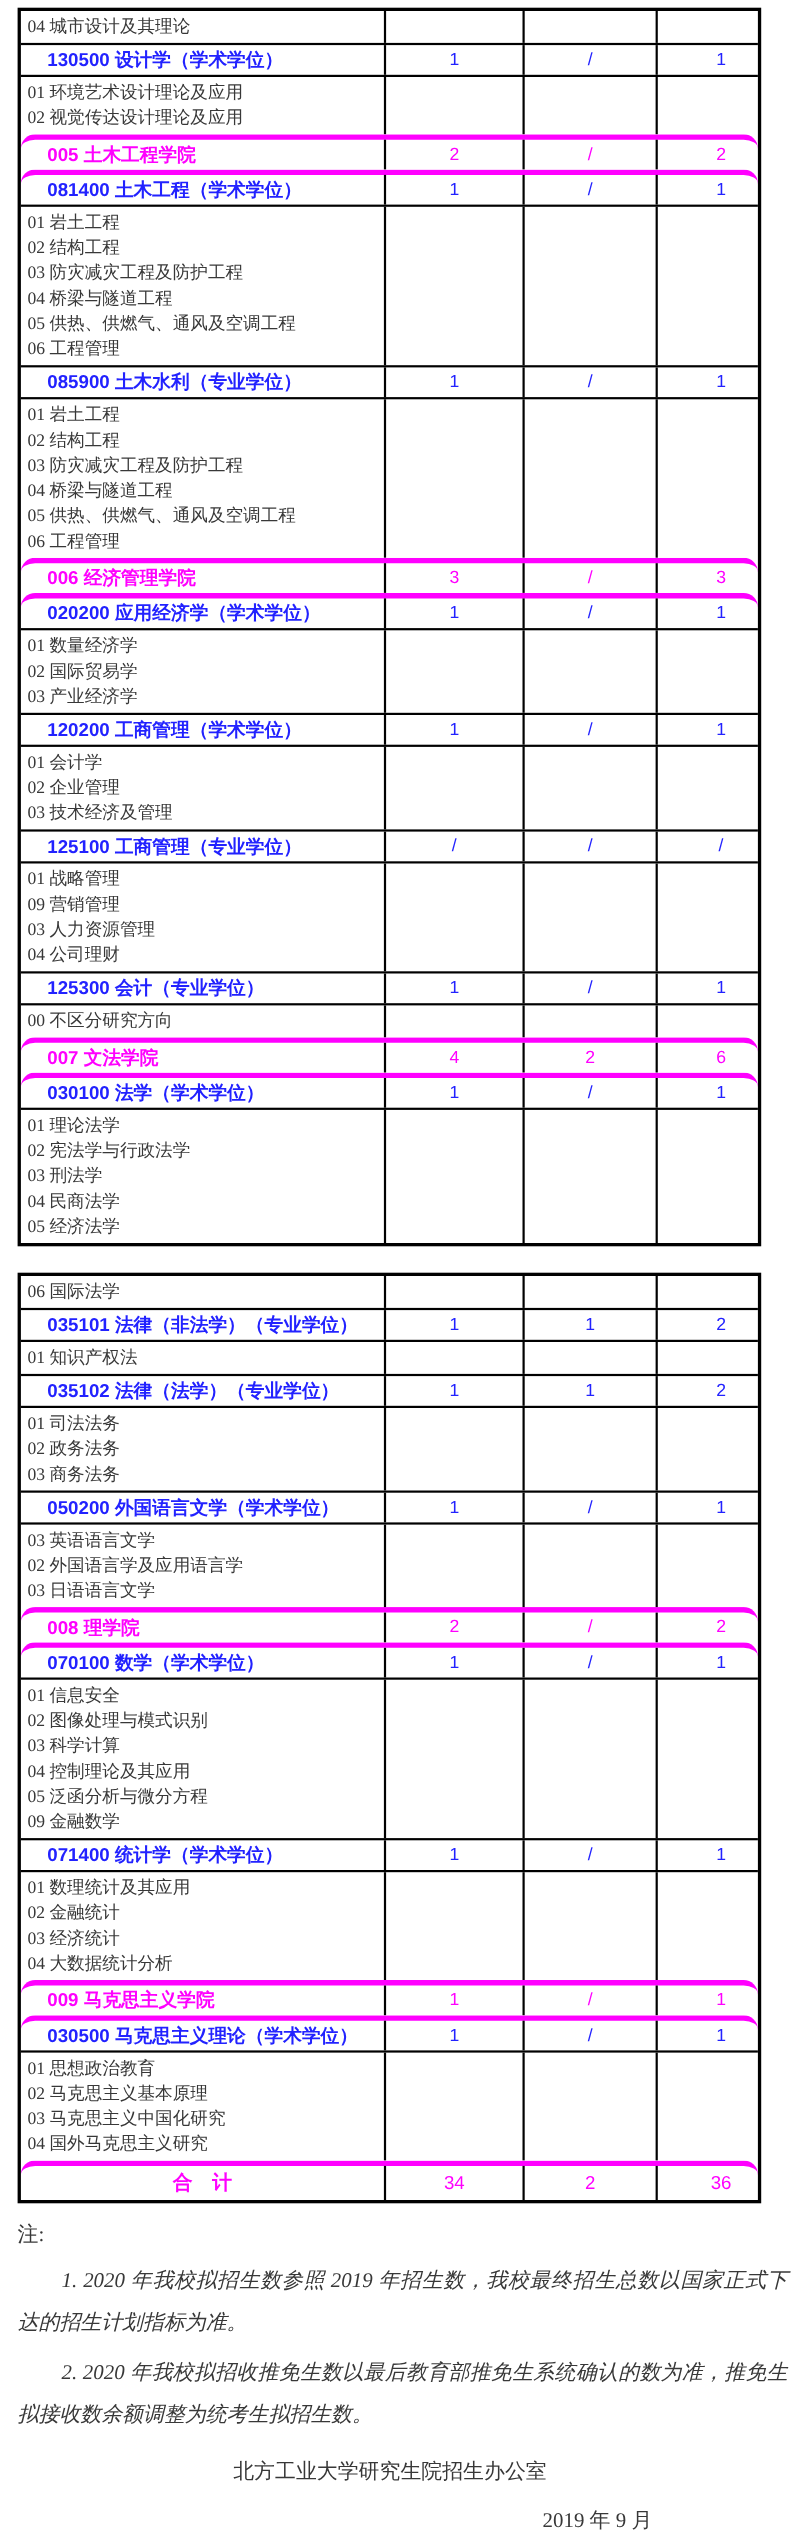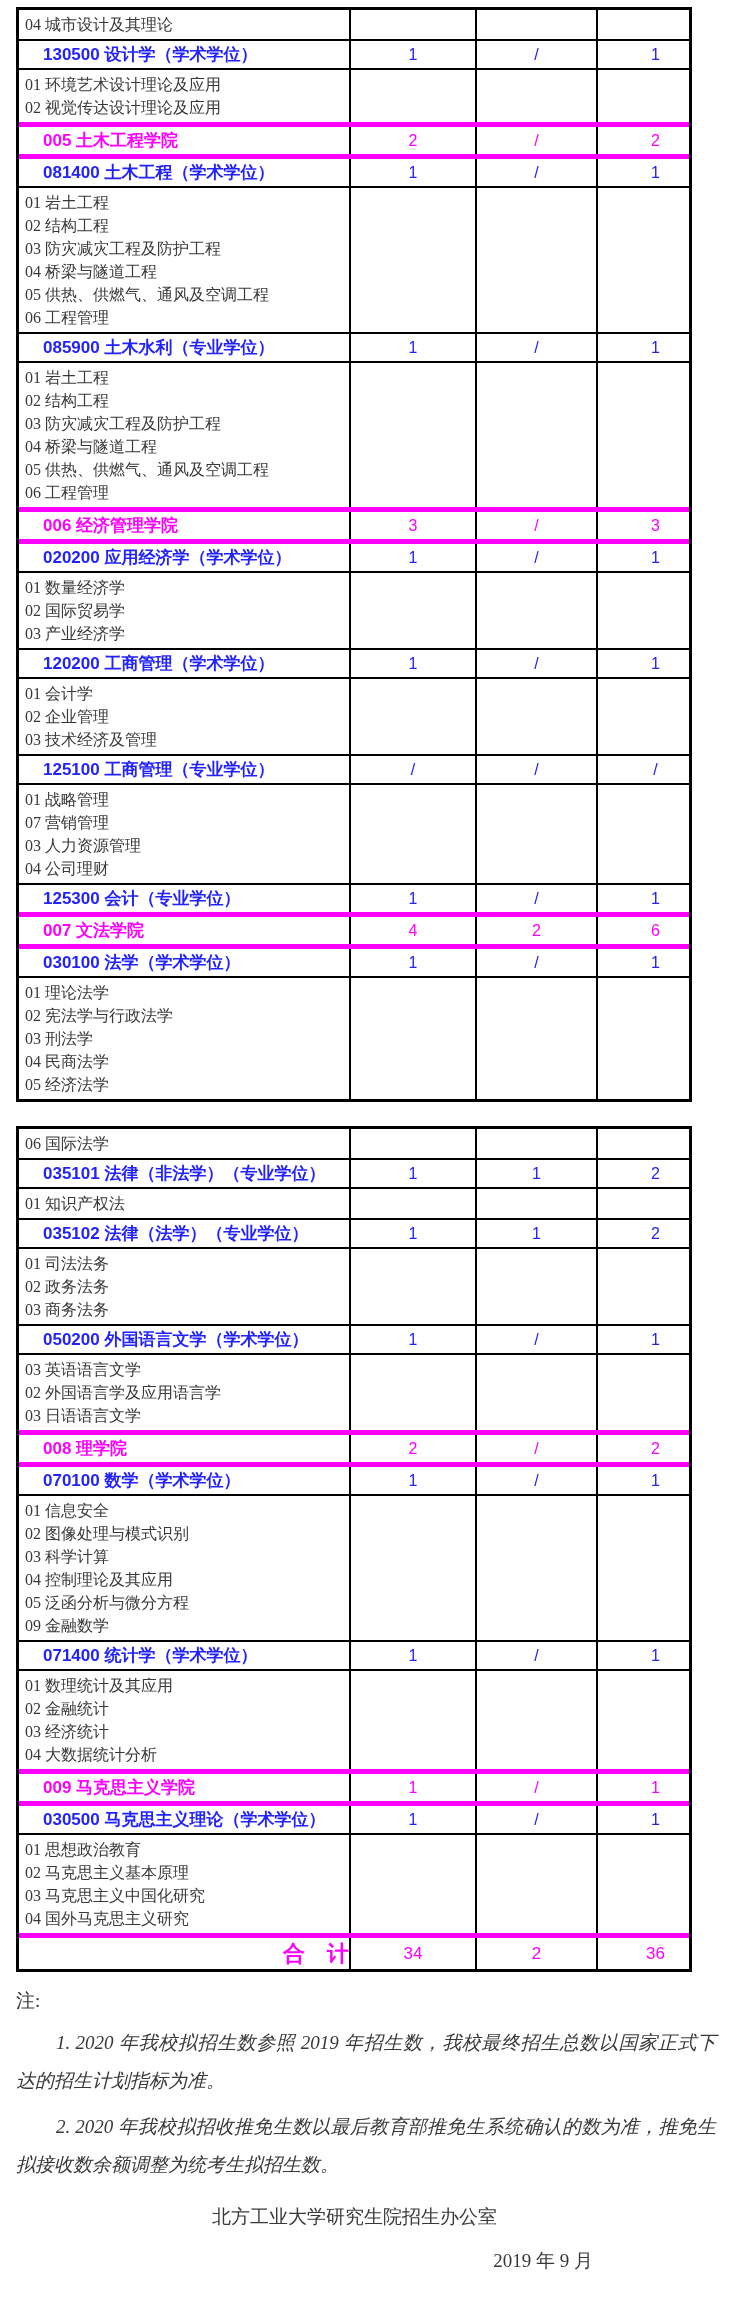--- a/index.html
+++ b/index.html
@@ -20,21 +20,21 @@
     width: 676px;
     border: 3px solid #000;
     background: #fff;
   }
   .ntable + .ntable { margin-top: 24px; }
   .row {
     display: grid;
     grid-template-columns: 332px 126px 121px 115px;
   }
   .bt-black  { border-top: 2px solid #000; }
-  .bt-magenta{ border-top: 5px solid var(--magenta, #ff00ff); }
+  .bt-magenta{ border-top: 5px solid var(--magenta, #ff00ff); border-radius: 13px; }
   .cell { border-right: 2px solid #000; min-height: 27px; }
   .cell:last-child { border-right: none; }
   
   .row.direction .c0 { padding: 3px 4px 3px 6px; }
   .dline {
     line-height: 23px;
     font-size: 16px;
     color: var(--ink, #383838);
     white-space: nowrap;
     overflow: hidden;
@@ -51,23 +51,23 @@
   }
   .row.program .c0 { color: var(--blue, #2222ff); }
   .row.program .cv { color: var(--blue, #2222ff); }
   
   .row.college .c0 { color: var(--magenta, #ff00ff); }
   .row.college .cv { color: var(--magenta, #ff00ff); }
   
   .row.total .c0 {
     font-family: "Liberation Sans", "DejaVu Sans", sans-serif;
     font-weight: bold;
-    font-size: 22px;
+    font-size: 18px;
     line-height: 31px;
-    text-align: right;
+    text-align: center;
     color: var(--magenta, #ff00ff);
   }
   .row.total .cell { min-height: 31px; }
   .row.total .cv { color: var(--magenta, #ff00ff); line-height: 31px; font-size: 17px; }
   
   .cv {
     font-family: "Liberation Sans", "DejaVu Sans", sans-serif;
     text-align: center;
     font-size: 16px;
     line-height: 27px;
@@ -208,33 +208,41 @@
       </div>
       <div class="row program bt-black">
         <div class="cell c0">125100 工商管理（专业学位）</div>
         <div class="cell cv">/</div>
         <div class="cell cv">/</div>
         <div class="cell cv">/</div>
       </div>
       <div class="row direction bt-black">
         <div class="cell c0">
           <div class="dline">01 战略管理</div>
-          <div class="dline">07 营销管理</div>
+          <div class="dline">09 营销管理</div>
           <div class="dline">03 人力资源管理</div>
           <div class="dline">04 公司理财</div>
         </div>
         <div class="cell cv"></div>
         <div class="cell cv"></div>
         <div class="cell cv"></div>
       </div>
       <div class="row program bt-black">
         <div class="cell c0">125300 会计（专业学位）</div>
         <div class="cell cv">1</div>
         <div class="cell cv">/</div>
         <div class="cell cv">1</div>
+      </div>
+      <div class="row direction bt-black">
+        <div class="cell c0">
+          <div class="dline">00  不区分研究方向</div>
+        </div>
+        <div class="cell cv"></div>
+        <div class="cell cv"></div>
+        <div class="cell cv"></div>
       </div>
       <div class="row college bt-magenta">
         <div class="cell c0">007 文法学院</div>
         <div class="cell cv">4</div>
         <div class="cell cv">2</div>
         <div class="cell cv">6</div>
       </div>
       <div class="row program bt-magenta">
         <div class="cell c0">030100 法学（学术学位）</div>
         <div class="cell cv">1</div>

